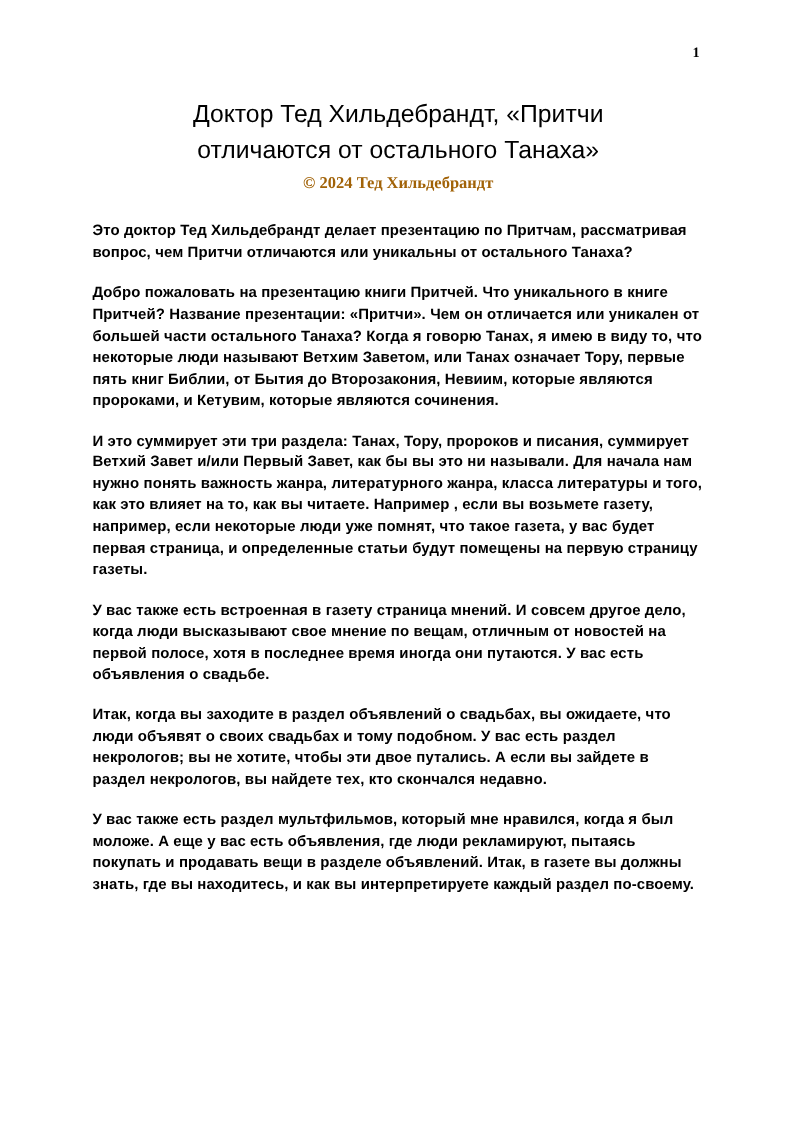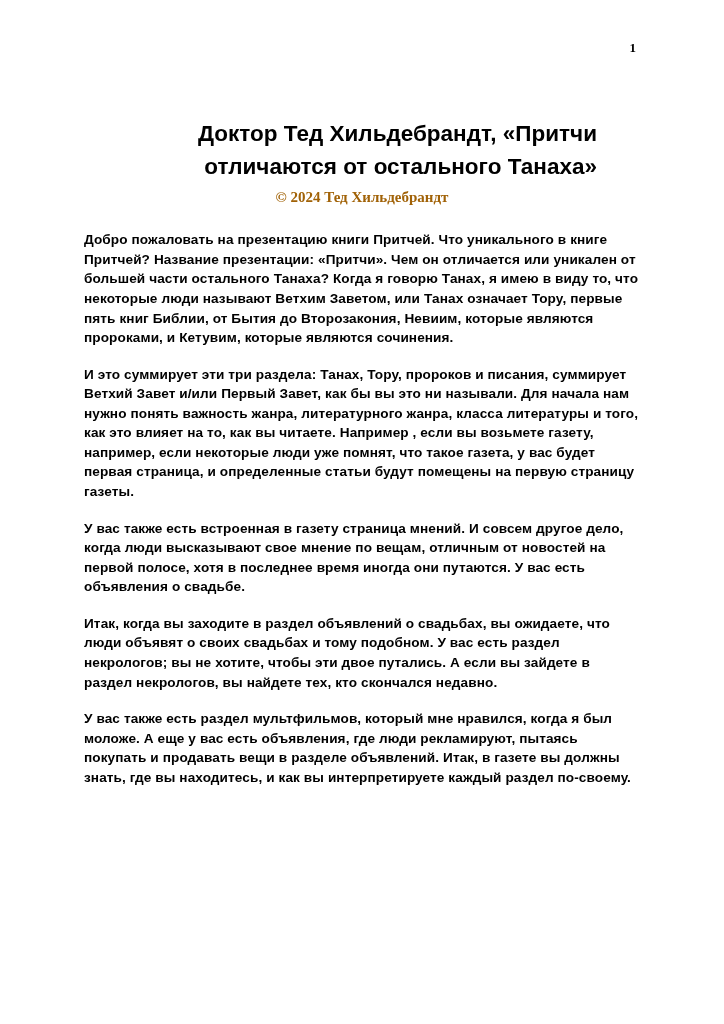--- a/index.html
+++ b/index.html
@@ -22,26 +22,26 @@
   .page-number {
     position: absolute;
     top: 40px;
     right: 88px;
     font-family: "Liberation Serif", serif;
     font-size: 13px;
     font-weight: 700;
     color: #000000;
   }
   .title {
-    margin: 80px auto 6px auto;
+    margin: 50px auto 6px auto;
     max-width: 470px;
-    text-align: right;
+    text-align: center;
     font-family: "Liberation Sans", sans-serif;
     font-size: 22.5px;
-    font-weight: 700;
+    font-weight: 400;
     line-height: 1.45;
     color: #000000;
   }
   .copyright {
     text-align: center;
     font-family: "Liberation Serif", serif;
     font-size: 15px;
     font-weight: 700;
     margin: 0 0 24px 0;
     color: #a16207;
@@ -61,19 +61,20 @@
 <body>
 
 <div class="page">
   <div class="page-number">1</div>
 
   <h1 class="title">Доктор Тед Хильдебрандт, «Притчи отличаются от остального Танаха»</h1>
 
   <div class="copyright">© 2024 Тед Хильдебрандт</div>
 
   <div class="body-text">
+    <p>Это доктор Тед Хильдебрандт делает презентацию по Притчам, рассматривая вопрос, чем Притчи отличаются или уникальны от остального Танаха?</p>
     <p>Добро пожаловать на презентацию книги Притчей. Что уникального в книге Притчей? Название презентации: «Притчи». Чем он отличается или уникален от большей части остального Танаха? Когда я говорю Танах, я имею в виду то, что некоторые люди называют Ветхим Заветом, или Танах означает Тору, первые пять книг Библии, от Бытия до Второзакония, Невиим, которые являются пророками, и Кетувим, которые являются сочинения.</p>
     <p>И это суммирует эти три раздела: Танах, Тору, пророков и писания, суммирует Ветхий Завет и/или Первый Завет, как бы вы это ни называли. Для начала нам нужно понять важность жанра, литературного жанра, класса литературы и того, как это влияет на то, как вы читаете. Например , если вы возьмете газету, например, если некоторые люди уже помнят, что такое газета, у вас будет первая страница, и определенные статьи будут помещены на первую страницу газеты.</p>
     <p>У вас также есть встроенная в газету страница мнений. И совсем другое дело, когда люди высказывают свое мнение по вещам, отличным от новостей на первой полосе, хотя в последнее время иногда они путаются. У вас есть объявления о свадьбе.</p>
     <p>Итак, когда вы заходите в раздел объявлений о свадьбах, вы ожидаете, что люди объявят о своих свадьбах и тому подобном. У вас есть раздел некрологов; вы не хотите, чтобы эти двое путались. А если вы зайдете в раздел некрологов, вы найдете тех, кто скончался недавно.</p>
     <p>У вас также есть раздел мультфильмов, который мне нравился, когда я был моложе. А еще у вас есть объявления, где люди рекламируют, пытаясь покупать и продавать вещи в разделе объявлений. Итак, в газете вы должны знать, где вы находитесь, и как вы интерпретируете каждый раздел по-своему.</p>
   </div>
 </div>
 
 </body></html>

